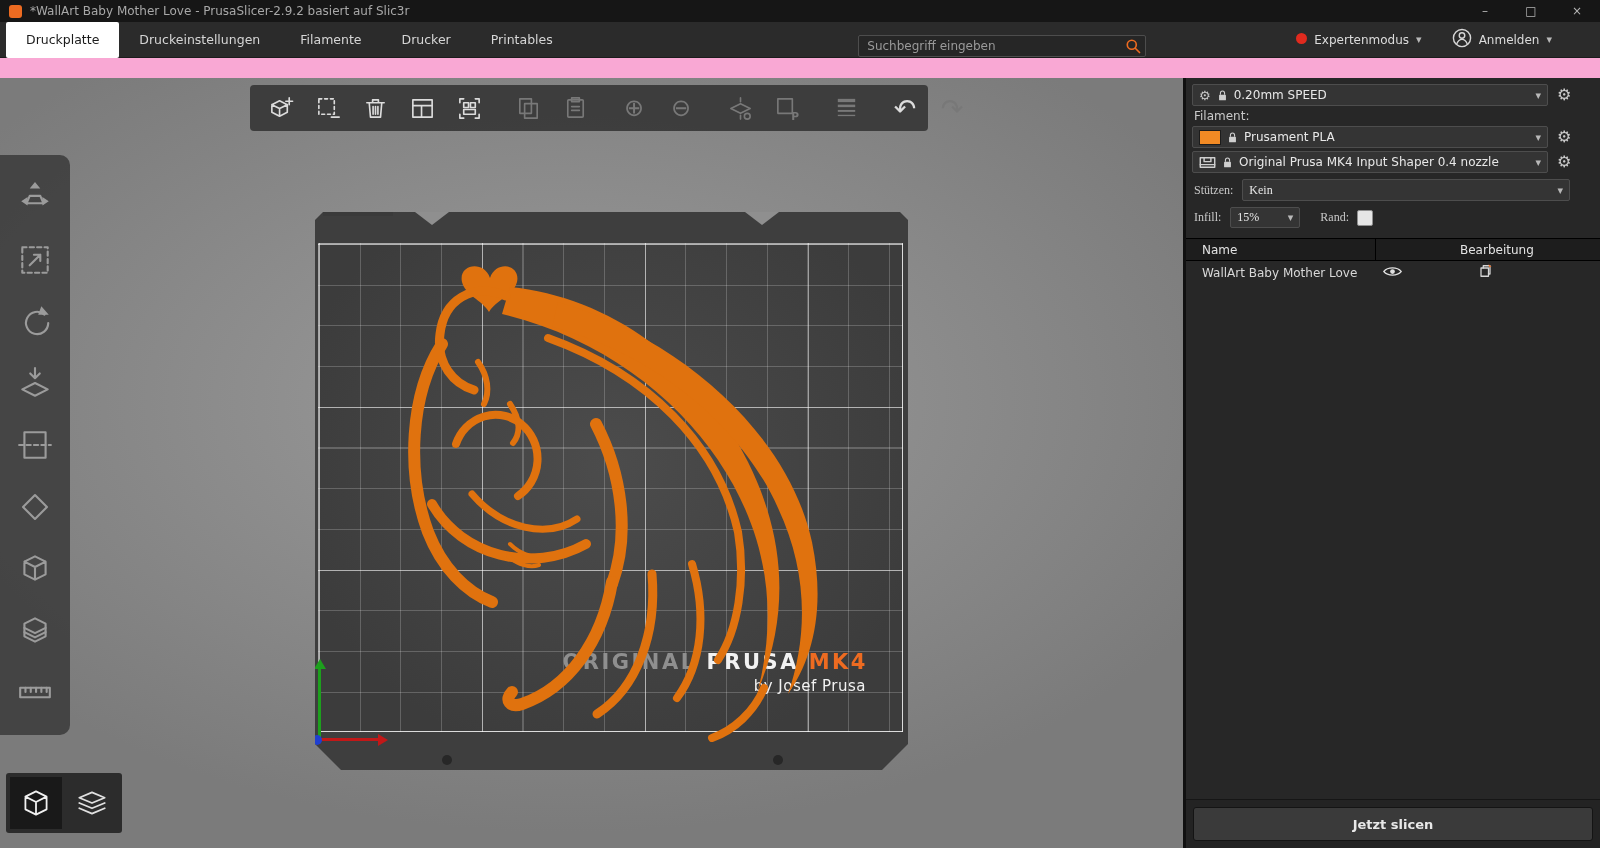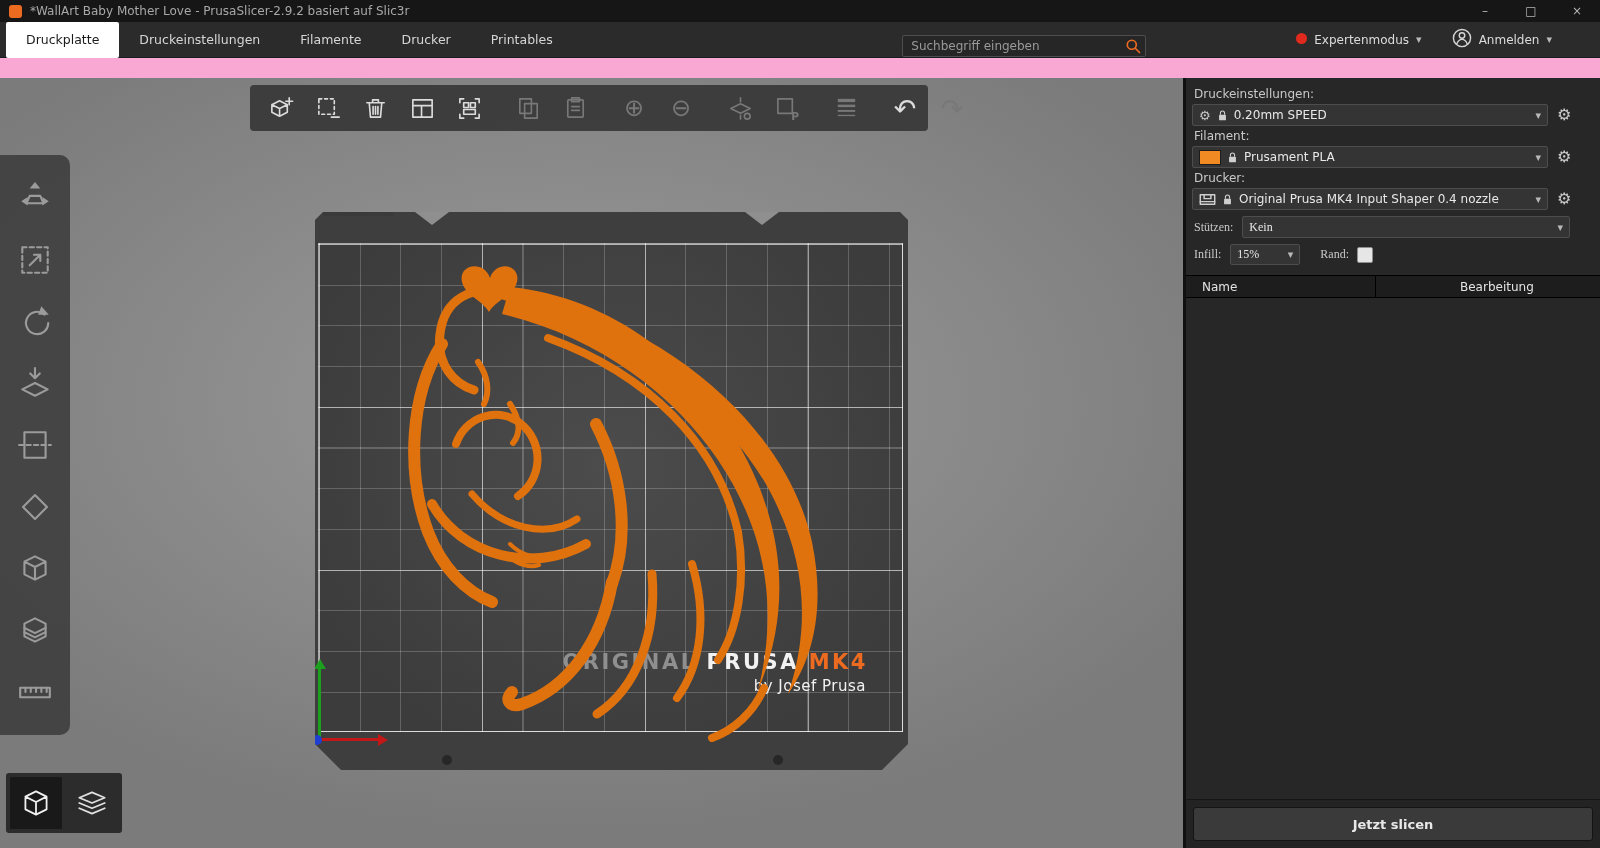--- a/index.html
+++ b/index.html
@@ -13,21 +13,21 @@
   .win-btn{width:46px;height:22px;display:flex;align-items:center;justify-content:center;color:#b5b5b5;font-size:12px;}
 
   
   .menubar{height:20px;background:#232323;display:flex;align-items:center;color:#dedede;font-size:12px;}
   .menu-item{padding:0 11px;height:20px;line-height:20px;cursor:default;}
 
   
   .tabbar{height:36px;background:#2b2b2b;display:flex;align-items:center;font-size:12.5px;border-bottom:1px solid #1c1c1c;box-sizing:border-box;}
   .tab{padding:0 20px;height:36px;line-height:36px;color:#d6d6d6;}
   .tab.active{background:#ffffff;color:#1b1b1b;border-radius:2px;margin-left:6px;}
-  .searchbox{margin-left:auto;position:relative;width:244px;height:22px;margin-top:12px;}
+  .searchbox{margin-left:auto;position:relative;width:288px;height:22px;margin-top:12px;}
   .searchbox input{width:100%;height:100%;box-sizing:border-box;background:#262626;border:1px solid #4d4d4d;border-radius:2px;color:#cfcfcf;font-size:12px;padding:0 26px 0 8px;font-family:inherit;}
   .searchbox input::placeholder{color:#9a9a9a;}
   .search-ic{position:absolute;right:4px;top:2px;}
   .modebox{display:flex;align-items:flex-start;gap:7px;margin-left:150px;color:#dcdcdc;font-size:12px;}
   .mode-dot{width:11px;height:11px;border-radius:50%;background:var(--mode-dot);}
   .chev{color:#b8b8b8;font-size:11px;}
   .loginbox{display:flex;align-items:center;gap:7px;margin-left:30px;margin-right:48px;color:#dcdcdc;font-size:12px;}
 
   
   .main{position:absolute;top:78px;left:0;right:0;bottom:0;display:flex;}
@@ -346,21 +346,20 @@
         <div class="vbtn">
           <svg viewBox="0 0 34 34" style="color:#e0e0e0">
               <path class="st" d="M5 12 L17 7 L29 12 L17 17 Z M5 17 L17 22 L29 17 M5 22 L17 27 L29 22"></path>
             </svg>
         </div>
       </div>
     </div>
 
     <div class="sidebar">
       <div class="sb-top">
-        <div class="sb-label">Druckeinstellungen:</div>
         <div class="preset-row">
           <div class="combo">
             <span class="gearbtn" style="font-size:13px">⚙</span>
             <svg width="11" height="13" viewBox="0 0 16 18">
                 <rect x="3" y="8" width="10" height="8" rx="1" fill="#cfcfcf"></rect>
                 <path d="M5 8 V5.5 a3 3 0 0 1 6 0 V8" fill="none" stroke="#cfcfcf" stroke-width="1.6"></path>
               </svg>
             <span class="ctext">0.20mm SPEED</span>
             <span class="chev">▾</span>
           </div>
@@ -374,21 +373,20 @@
             <svg width="11" height="13" viewBox="0 0 16 18">
                 <rect x="3" y="8" width="10" height="8" rx="1" fill="#cfcfcf"></rect>
                 <path d="M5 8 V5.5 a3 3 0 0 1 6 0 V8" fill="none" stroke="#cfcfcf" stroke-width="1.6"></path>
               </svg>
             <span class="ctext">Prusament PLA</span>
             <span class="chev">▾</span>
           </div>
           <span class="gearbtn">⚙</span>
         </div>
 
-        <div class="sb-label">Drucker:</div>
         <div class="preset-row">
           <div class="combo">
             <svg width="17" height="13" viewBox="0 0 20 14" style="color:#cfcfcf">
                 <rect class="st" x="1.5" y="1.5" width="17" height="11"></rect>
                 <path class="st" d="M1.5 9.5 h17 M6 1.5 v4.5 h8 V1.5"></path>
               </svg>
             <svg width="11" height="13" viewBox="0 0 16 18">
                 <rect x="3" y="8" width="10" height="8" rx="1" fill="#cfcfcf"></rect>
                 <path d="M5 8 V5.5 a3 3 0 0 1 6 0 V8" fill="none" stroke="#cfcfcf" stroke-width="1.6"></path>
               </svg>
@@ -417,20 +415,38 @@
         </div>
       </div>
 
       <div class="obj-table">
         <div class="ot-head">
           <div class="c1">Name</div>
           <div class="c2">
               <span>Bearbeitung</span>
             </div>
         </div>
+        <div class="ot-row">
+          <div class="c1">WallArt Baby Mother Love</div>
+          <div class="c2">
+            <span class="eye">
+              <svg width="19" height="13" viewBox="0 0 24 16">
+                  <path d="M1 8 C6 2 18 2 23 8 C18 14 6 14 1 8 Z" fill="none" stroke="#e0e0e0" stroke-width="1.5"></path>
+                  <circle cx="12" cy="8" r="3" fill="#e0e0e0"></circle>
+                </svg>
+            </span>
+            <span class="edit">
+              <svg width="15" height="16" viewBox="0 0 20 20" style="color:#d6d6d6">
+                  <rect class="st" x="4" y="6" width="10" height="11"></rect>
+                  <path class="st" d="M7 6 V3 h9 v11 h-2"></path>
+                  <path d="M14 1 l4 3 -3 1 Z" fill="var(--accent)"></path>
+                </svg>
+            </span>
+          </div>
+        </div>
       </div>
 
       <div class="sb-spacer"></div>
 
       <div class="slice-area">
         <button class="slice-btn">Jetzt slicen</button>
       </div>
     </div>
   </div>
 </div>

